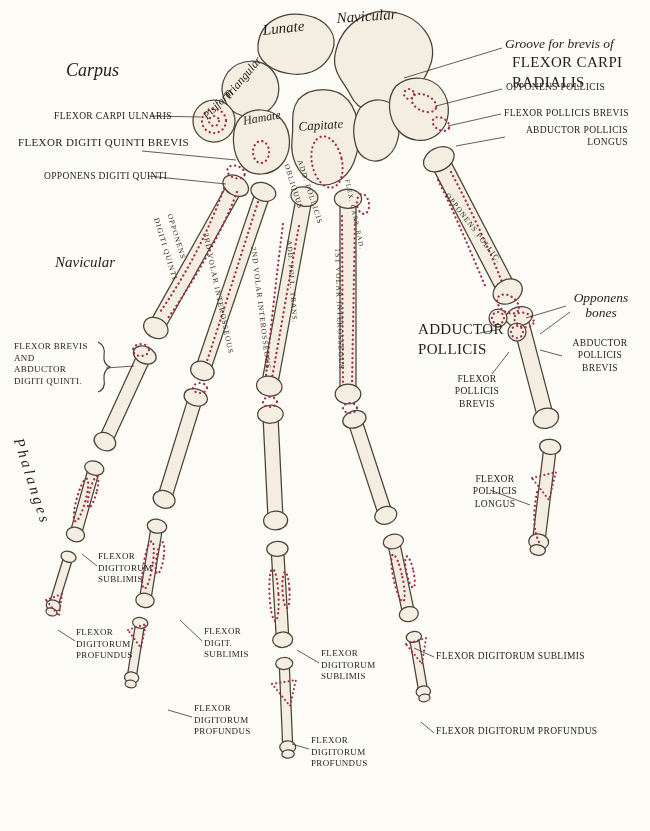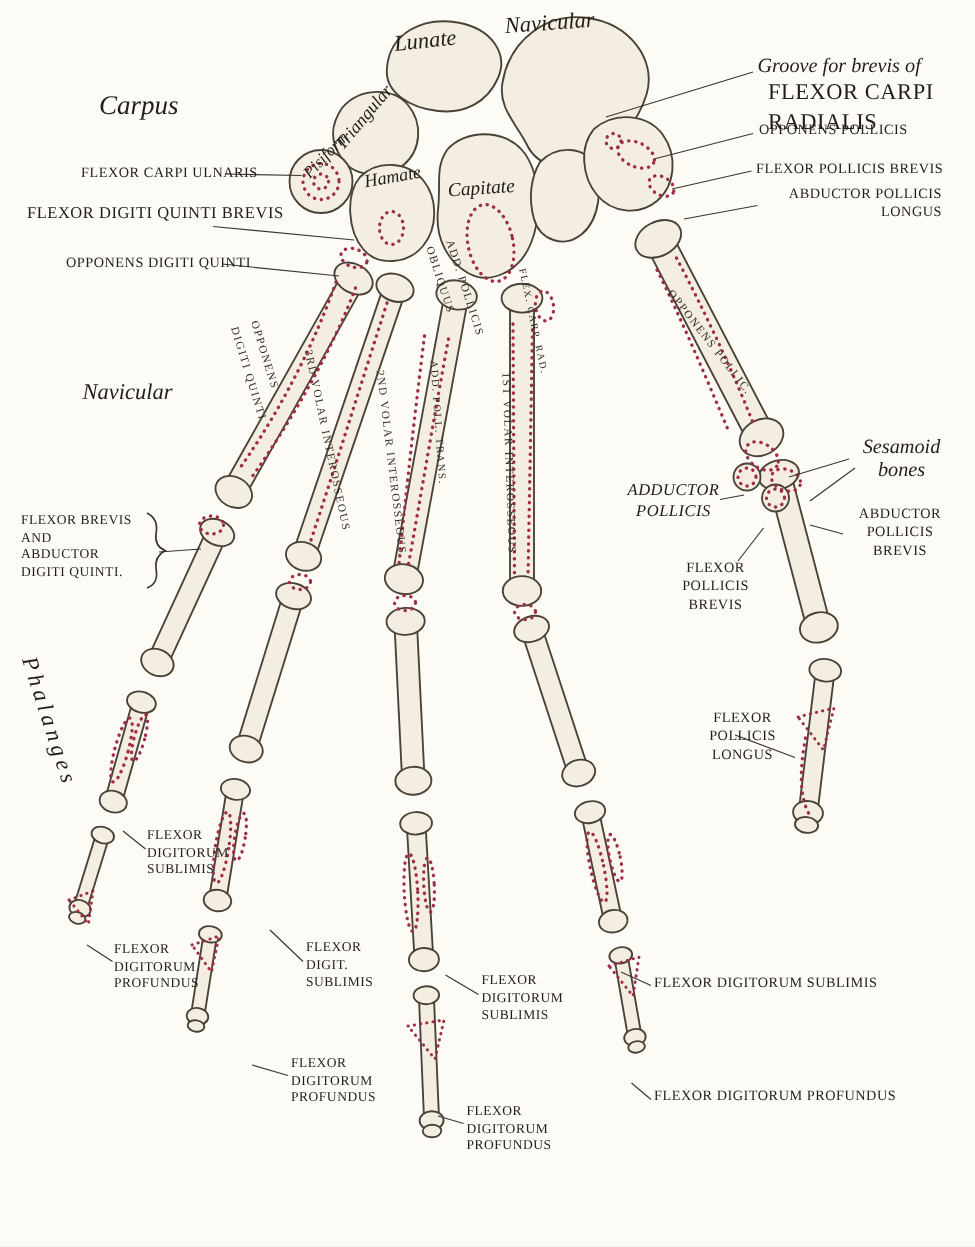--- a/index.html
+++ b/index.html
@@ -241,23 +241,23 @@
       <div class="lbl ob" style="left: 176px; top: 212px; font-size: 7.5px; transform: rotate(73deg);">Opponens
 digiti quinti</div>
       <div class="lbl ob" style="left: 212px; top: 232px; font-size: 7.5px; transform: rotate(78deg);">3rd volar interosseous</div>
       <div class="lbl ob" style="left: 260px; top: 246px; font-size: 7.5px; transform: rotate(83deg);">2nd volar interosseous</div>
       <div class="lbl ob" style="left: 306px; top: 158px; font-size: 7.5px; transform: rotate(72deg);">Add. pollicis
 obliquus</div>
       <div class="lbl ob" style="left: 353px; top: 178px; font-size: 6.5px; transform: rotate(78deg);">Flex. carp. rad.</div>
       <div class="lbl ob" style="left: 295px; top: 240px; font-size: 7px; transform: rotate(86deg);">Add. poll. trans.</div>
       <div class="lbl ob" style="left: 344px; top: 248px; font-size: 7.5px; transform: rotate(88deg);">1st volar interosseous</div>
       <div class="lbl ob" style="left: 452px; top: 190px; font-size: 7.5px; transform: rotate(52deg);">Opponens pollic.</div>
-      <div class="lbl it" style="left: 566px; top: 290px; font-size: 13.5px; width: 70px; text-align: center;">Sesamoid
+      <div class="lbl it" style="left: 566px; top: 290px; font-size: 13.5px; width: 70px; text-align: center;">Opponens
 bones</div>
-      <div class="lbl sc" style="left: 418px; top: 320px; font-size: 11px; width: 62px; text-align: center; font-style: italic;">Adductor
+      <div class="lbl sc" style="left: 418px; top: 320px; font-size: 15px; width: 62px; text-align: center;">Adductor
 pollicis</div>
       <div class="lbl sc" style="left: 564px; top: 337px; font-size: 9.5px; width: 72px; text-align: center;">Abductor
 pollicis
 brevis</div>
       <div class="lbl sc" style="left: 438px; top: 373px; font-size: 9.5px; width: 78px; text-align: center;">Flexor
 pollicis brevis</div>
       <div class="lbl sc" style="left: 14px; top: 341px; font-size: 9px; width: 80px; text-align: left;">Flexor brevis
 and
 abductor
 digiti quinti.</div>

